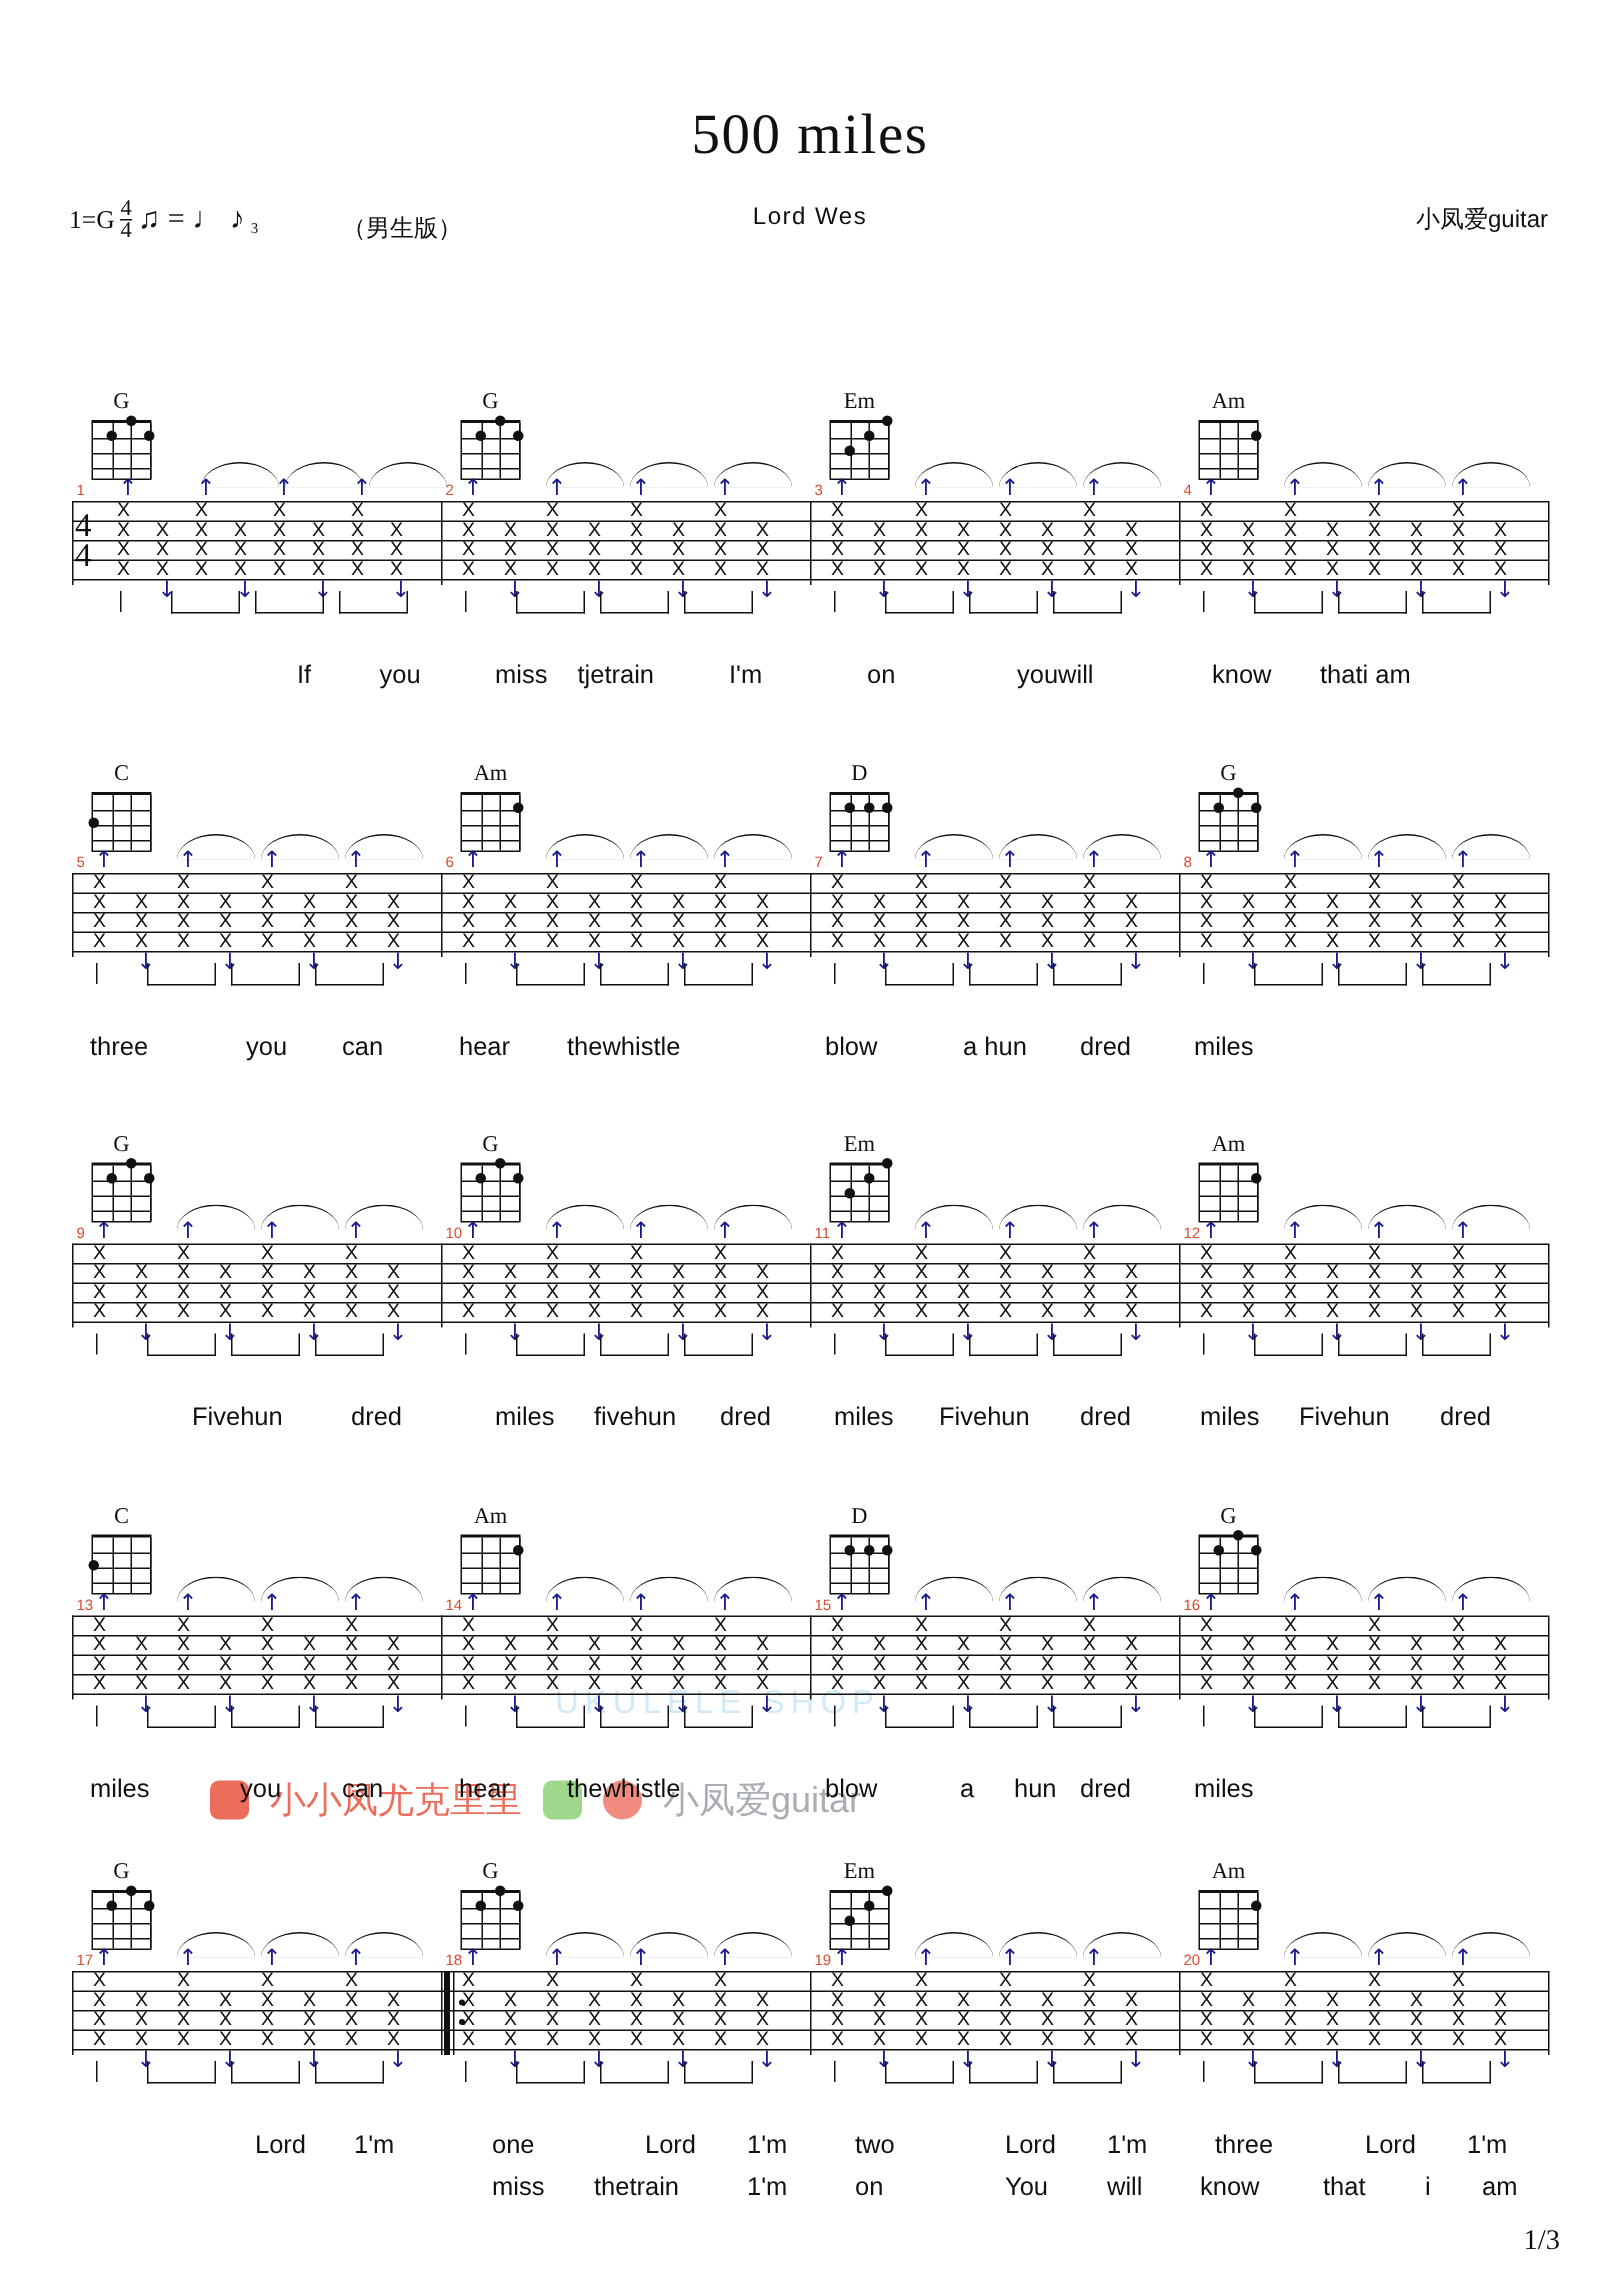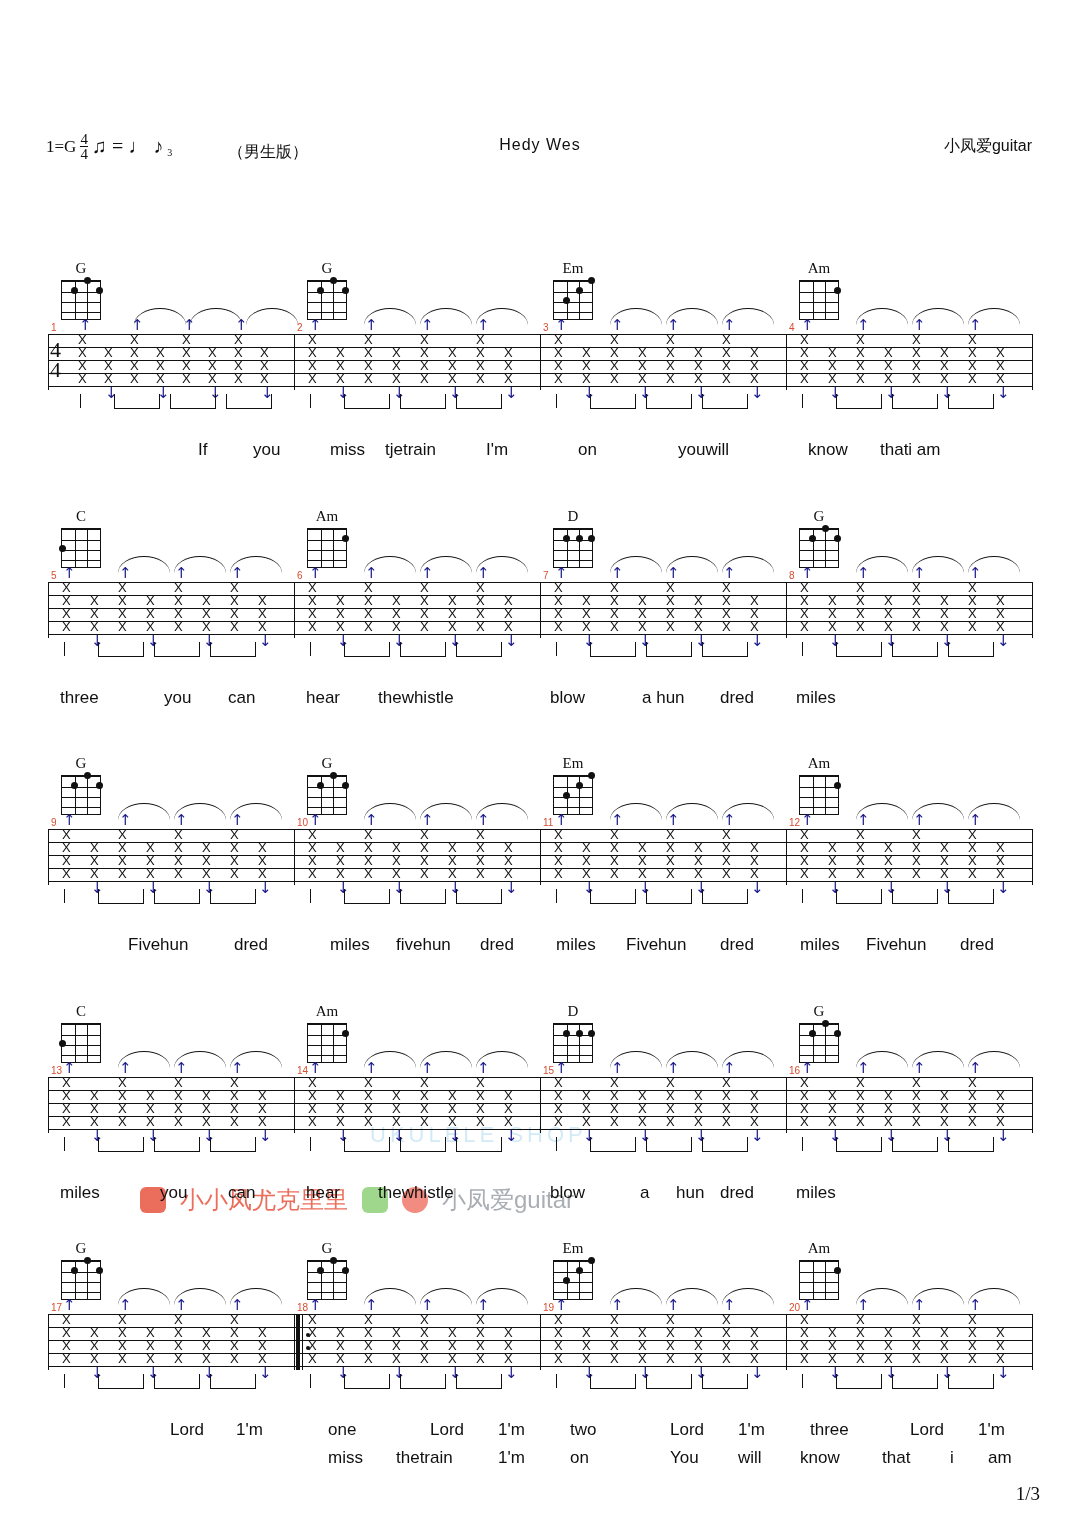--- a/index.html
+++ b/index.html
@@ -100,34 +100,35 @@
   .lyrics{position:absolute;left:48px;width:984px;height:22px;font-size:17px;font-family:"Liberation Sans",sans-serif;}
   .lyrics span{position:absolute;white-space:nowrap;}
   .lyrics2{position:absolute;left:48px;width:984px;height:22px;font-size:17px;font-family:"Liberation Sans",sans-serif;}
   .lyrics2 span{position:absolute;white-space:nowrap;}
 </style>
 </head>
 <body>
 
 <div class="page">
 
+  <div class="title">500 miles</div>
 
   <div class="keysig">
     <span>1=G</span>
     <span class="frac">
       <b>4</b>
       <b class="den">4</b>
     </span>
     <span class="rhythm">
       <span>♫ = ♩ ♪</span>
     </span>
     <span class="trip">3</span>
   </div>
   <div class="versionlabel">（男生版）</div>
-  <div class="composer">Hedy Wes</div>
+  <div class="composer">Lord Wes</div>
   <div class="credit">小凤爱guitar</div>
 
 
   <div class="wm-uk">
     <div class="t2">UKULELE SHOP</div>
   </div>
 
   <div class="wmrow">
     <span class="chip c1"></span>
     <span class="g1">小小凤尤克里里</span>

